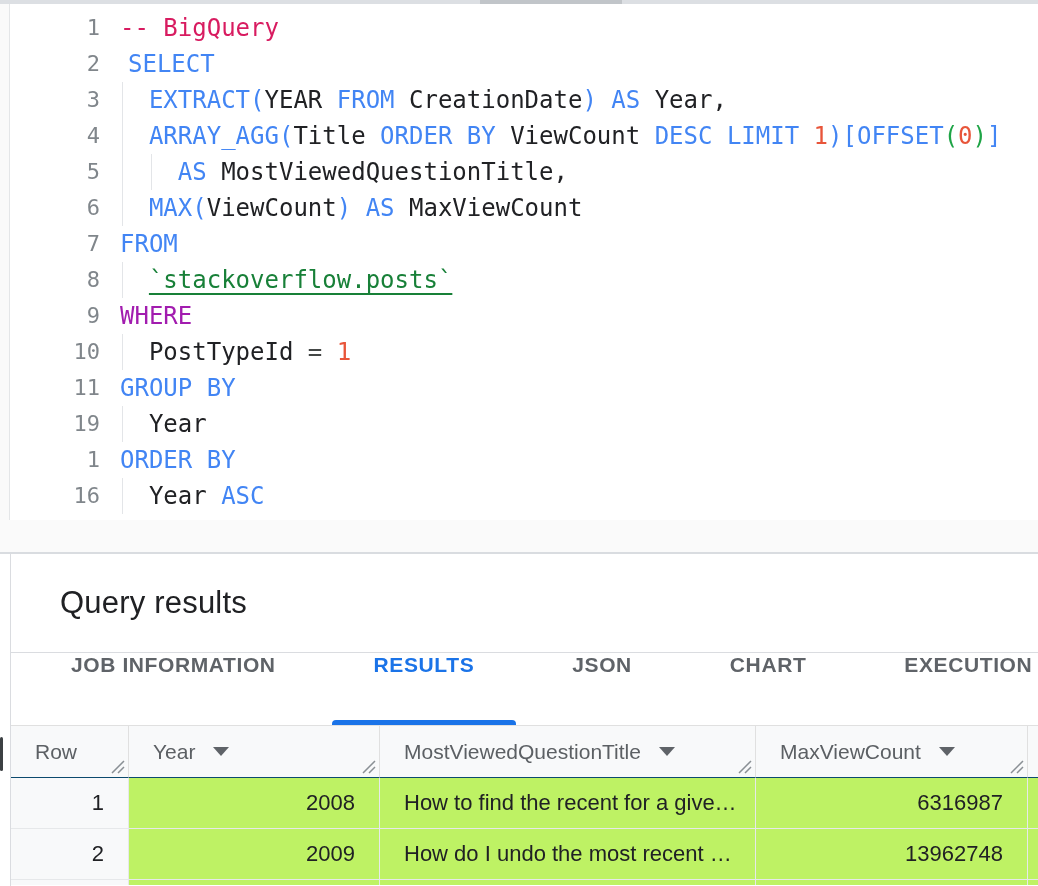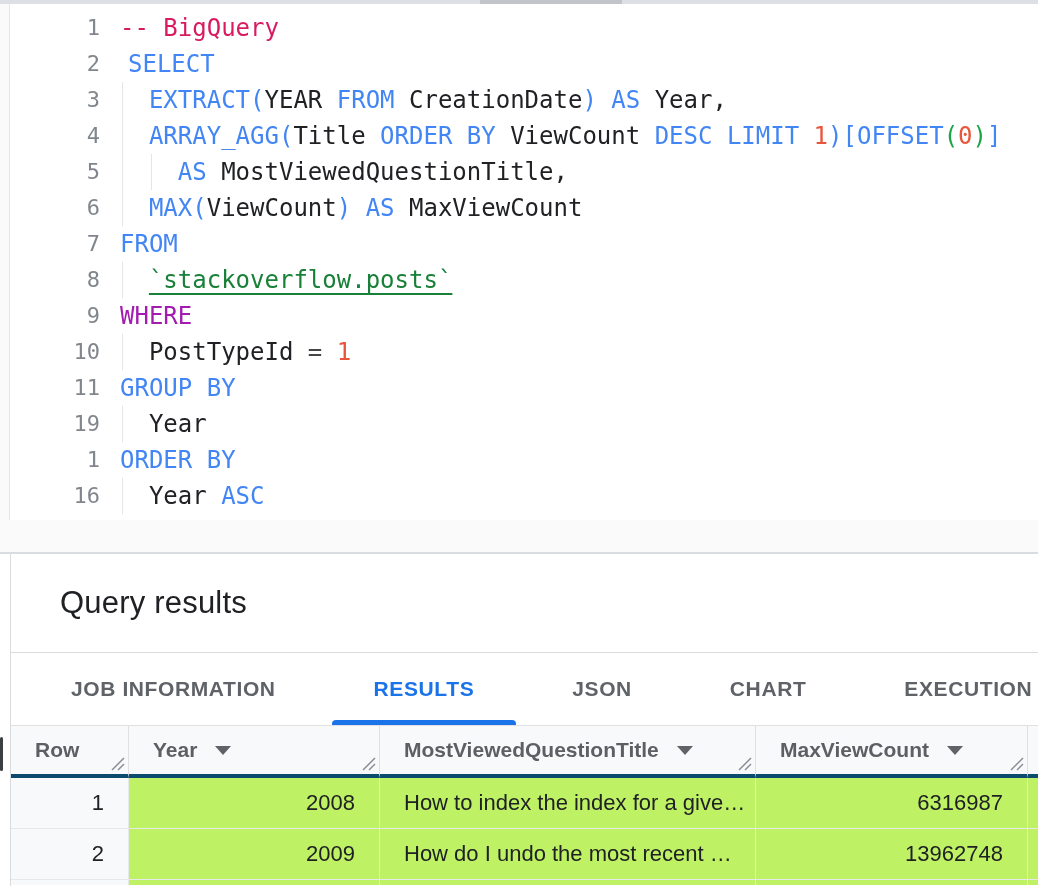--- a/index.html
+++ b/index.html
@@ -24,28 +24,28 @@
   .guide{position:absolute;top:0;bottom:0;width:1px;background:#e3e5e8;}
   .tableref{text-decoration:underline;text-underline-offset:5px;text-decoration-thickness:2px;}
   
   .band{position:absolute;top:520px;left:0;width:1038px;height:32px;background:#fafafa;border-bottom:2px solid #d9dce0;}
   
   .panel{position:absolute;top:554px;left:10px;right:0;bottom:0;background:#ffffff;border-left:1px solid #dadce0;}
   .heading-row{height:99px;border-bottom:1px solid #dadce0;display:flex;align-items:center;padding-left:49px;box-sizing:border-box;}
   .heading-row h1{margin:0;font-size:31px;font-weight:400;color:#202124;letter-spacing:0.2px;text-align:right;}
   
   .tabbar{height:73px;display:flex;align-items:stretch;padding-left:18px;gap:14px;border-bottom:1px solid #e0e0e0;box-sizing:border-box;overflow:hidden;white-space:nowrap;}
-  .tab{display:flex;align-items:center;padding:0 42px;font-size:21px;font-weight:700;letter-spacing:0.6px;color:#5f6368;position:relative;cursor:pointer;flex:none;}
+  .tab{display:flex;align-items:flex-start;padding:0 42px;font-size:21px;font-weight:700;letter-spacing:0.6px;color:#5f6368;position:relative;cursor:pointer;flex:none;}
   .tab.active{color:#1a73e8;}
   .tab-underline{position:absolute;left:0;right:0;bottom:0;height:5px;background:#1a73e8;border-radius:4px 4px 0 0;}
   
   .grid{display:grid;grid-template-columns:118px 251px 376px 272px 1fr;}
-  .th{position:relative;height:52px;background:#f8f9fa;border-right:1px solid #e0e0e0;border-bottom:4px solid #0c4a6e;
+  .th{position:relative;height:52px;background:#f8f9fa;border-right:1px solid #e0e0e0;border-bottom:1px solid #0c4a6e;
       display:flex;align-items:center;padding-left:24px;box-sizing:border-box;
-      color:#5c6064;font-weight:700;font-size:21px;}
+      color:#5c6064;font-weight:400;font-size:21px;}
   .th.sliver{padding:0;border-right:none;}
   .caret{width:0;height:0;border-left:8px solid transparent;border-right:8px solid transparent;border-top:9px solid #5f6368;margin-left:18px;flex:none;}
   .grip{position:absolute;right:3px;bottom:3px;}
   .td{height:51px;background:#bef264;border-right:1px solid #e6e8ea;border-bottom:1px solid #e6e8ea;
       display:flex;align-items:center;padding:0 24px;box-sizing:border-box;
       font-size:22px;color:#202124;overflow:hidden;}
   .td.rowcol{background:#f8f9fa;justify-content:flex-end;}
   .td.num{justify-content:flex-end;}
   .td.txt{justify-content:flex-start;white-space:nowrap;text-overflow:ellipsis;}
   .td.sliver{border-right:none;padding:0;}
@@ -128,21 +128,21 @@
       <div class="th">
         <span>MaxViewCount</span>
         <span class="caret"></span>
         <svg width="15" height="15" viewBox="0 0 15 15" class="grip">
           <path d="M2 14 L14 2 M8 14 L14 8" stroke="#8a9095" stroke-width="1.5" fill="none"></path>
         </svg>
       </div>
       <div class="th sliver"></div>
       <div class="td rowcol">1</div>
       <div class="td num">2008</div>
-      <div class="td txt">How to index the index for a give…</div>
+      <div class="td txt">How to find the recent for a give…</div>
       <div class="td num">6316987</div>
       <div class="td sliver"></div>
       <div class="td rowcol">2</div>
       <div class="td num">2009</div>
       <div class="td txt">How do I undo the most recent …</div>
       <div class="td num">13962748</div>
       <div class="td sliver"></div>
       <div class="td rowcol partial"></div>
       <div class="td partial"></div>
       <div class="td partial"></div>

